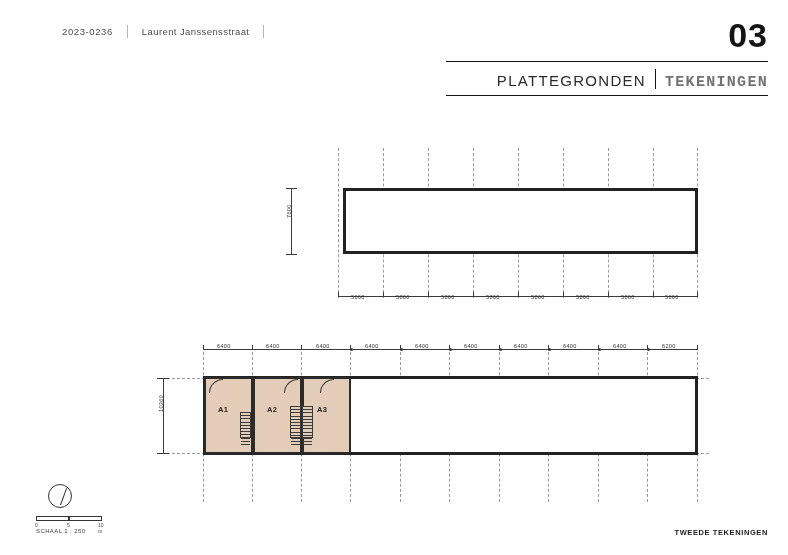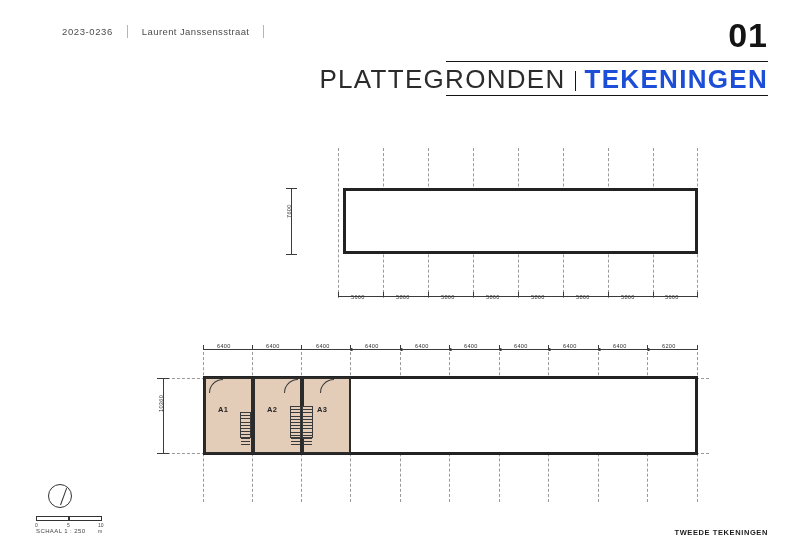--- a/index.html
+++ b/index.html
@@ -25,25 +25,25 @@
     position:absolute;right:20px;top:18px;
     font-size:34px;font-weight:bold;letter-spacing:1px;line-height:1;
     color:#141414;
   }
   .hdr-rule{
     position:absolute;right:20px;top:61px;width:322px;height:1px;background:#141414;
   }
   .hdr-title{
     position:absolute;right:20px;top:66px;
     display:flex;align-items:baseline;gap:0;
-    font-size:26px;letter-spacing:1.3px;line-height:1;
+    font-size:15px;letter-spacing:1.3px;line-height:1;
   }
   .hdr-title .t1{color:#2b2b2b;font-weight:normal;}
   .hdr-title .bar{display:inline-block;width:1px;height:20px;background:#141414;margin:0 9px;position:relative;top:3px;}
-  .hdr-title .t2{color:#1d4ed8;font-weight:bold;}
+  .hdr-title .t2{color:#737373;font-weight:bold;font-family:Liberation Mono, monospace;}
   .hdr-underline{
     position:absolute;right:20px;top:95px;width:322px;height:1px;background:#141414;
   }
 
   
   .bld{
     position:absolute;
     border:3px solid #222;
     background:#ffffff;
     box-sizing:border-box;
@@ -107,21 +107,21 @@
 
 <div class="sheet">
 
   <div class="hdr-meta">
     <span class="m1">2023-0236</span>
     <span class="sep"></span>
     <span>Laurent Janssensstraat</span>
     <span class="sep"></span>
   </div>
 
-  <div class="hdr-num">01</div>
+  <div class="hdr-num">03</div>
   <div class="hdr-rule"></div>
   <div class="hdr-title">
     <span class="t1">PLATTEGRONDEN</span>
     <span class="bar"></span>
     <span class="t2">TEKENINGEN</span>
   </div>
   <div class="hdr-underline"></div>
 
   <div>
 

